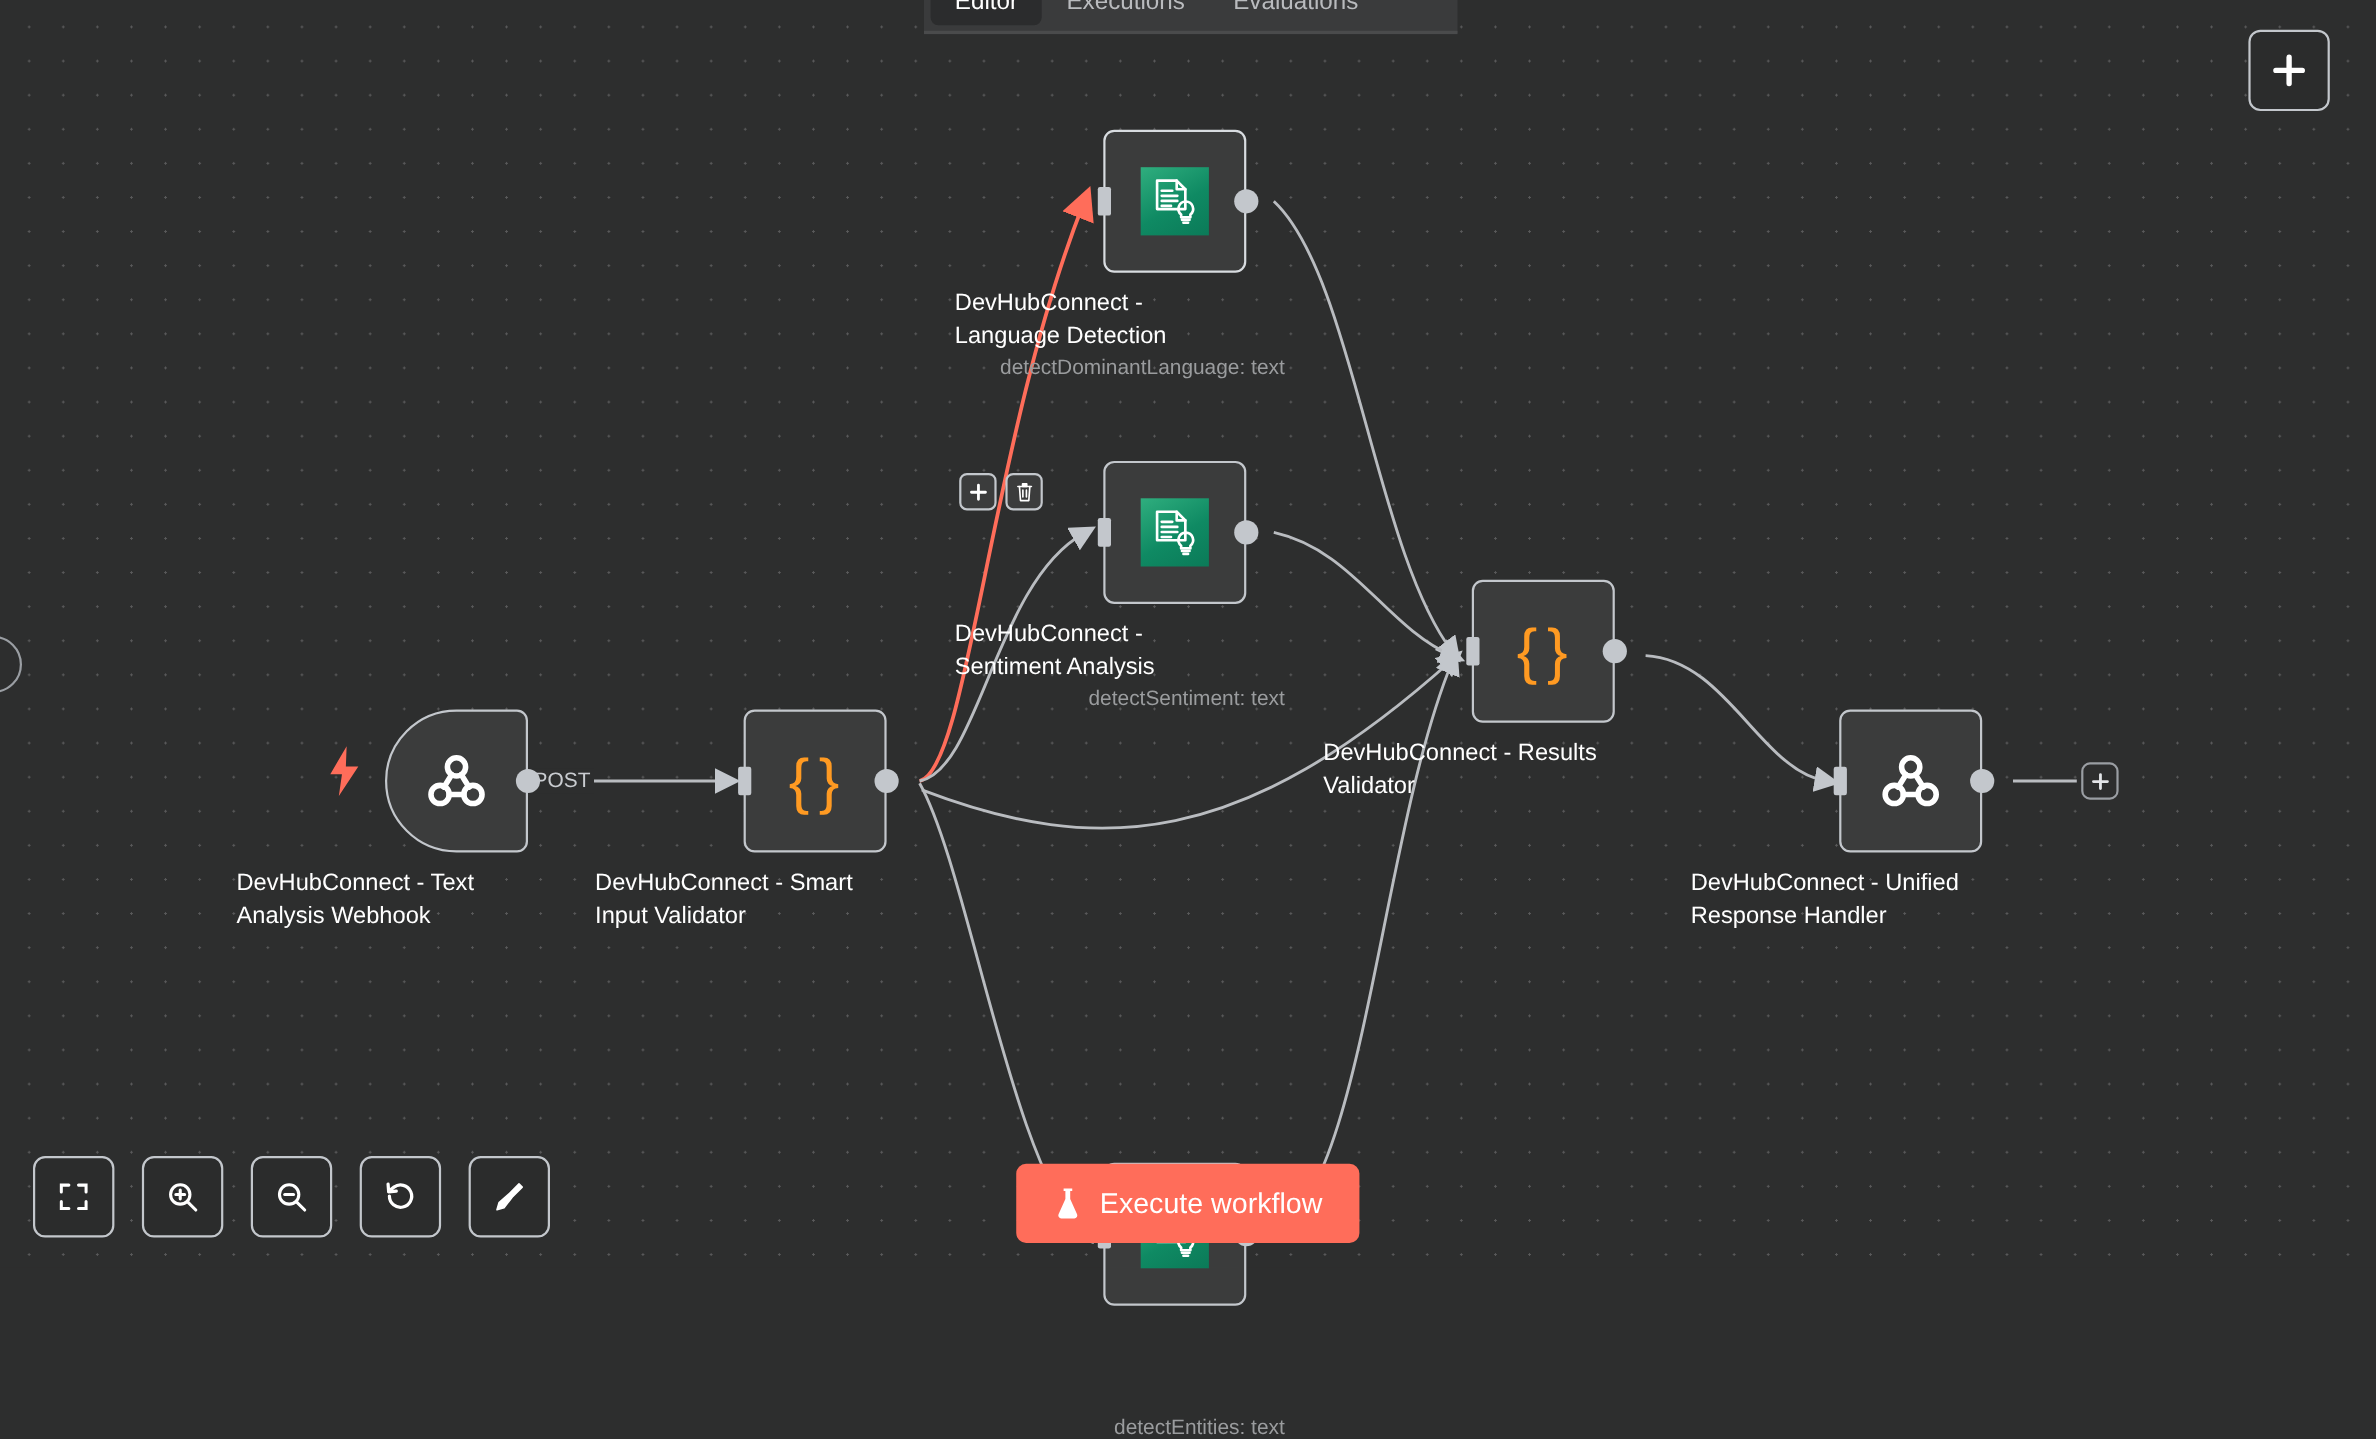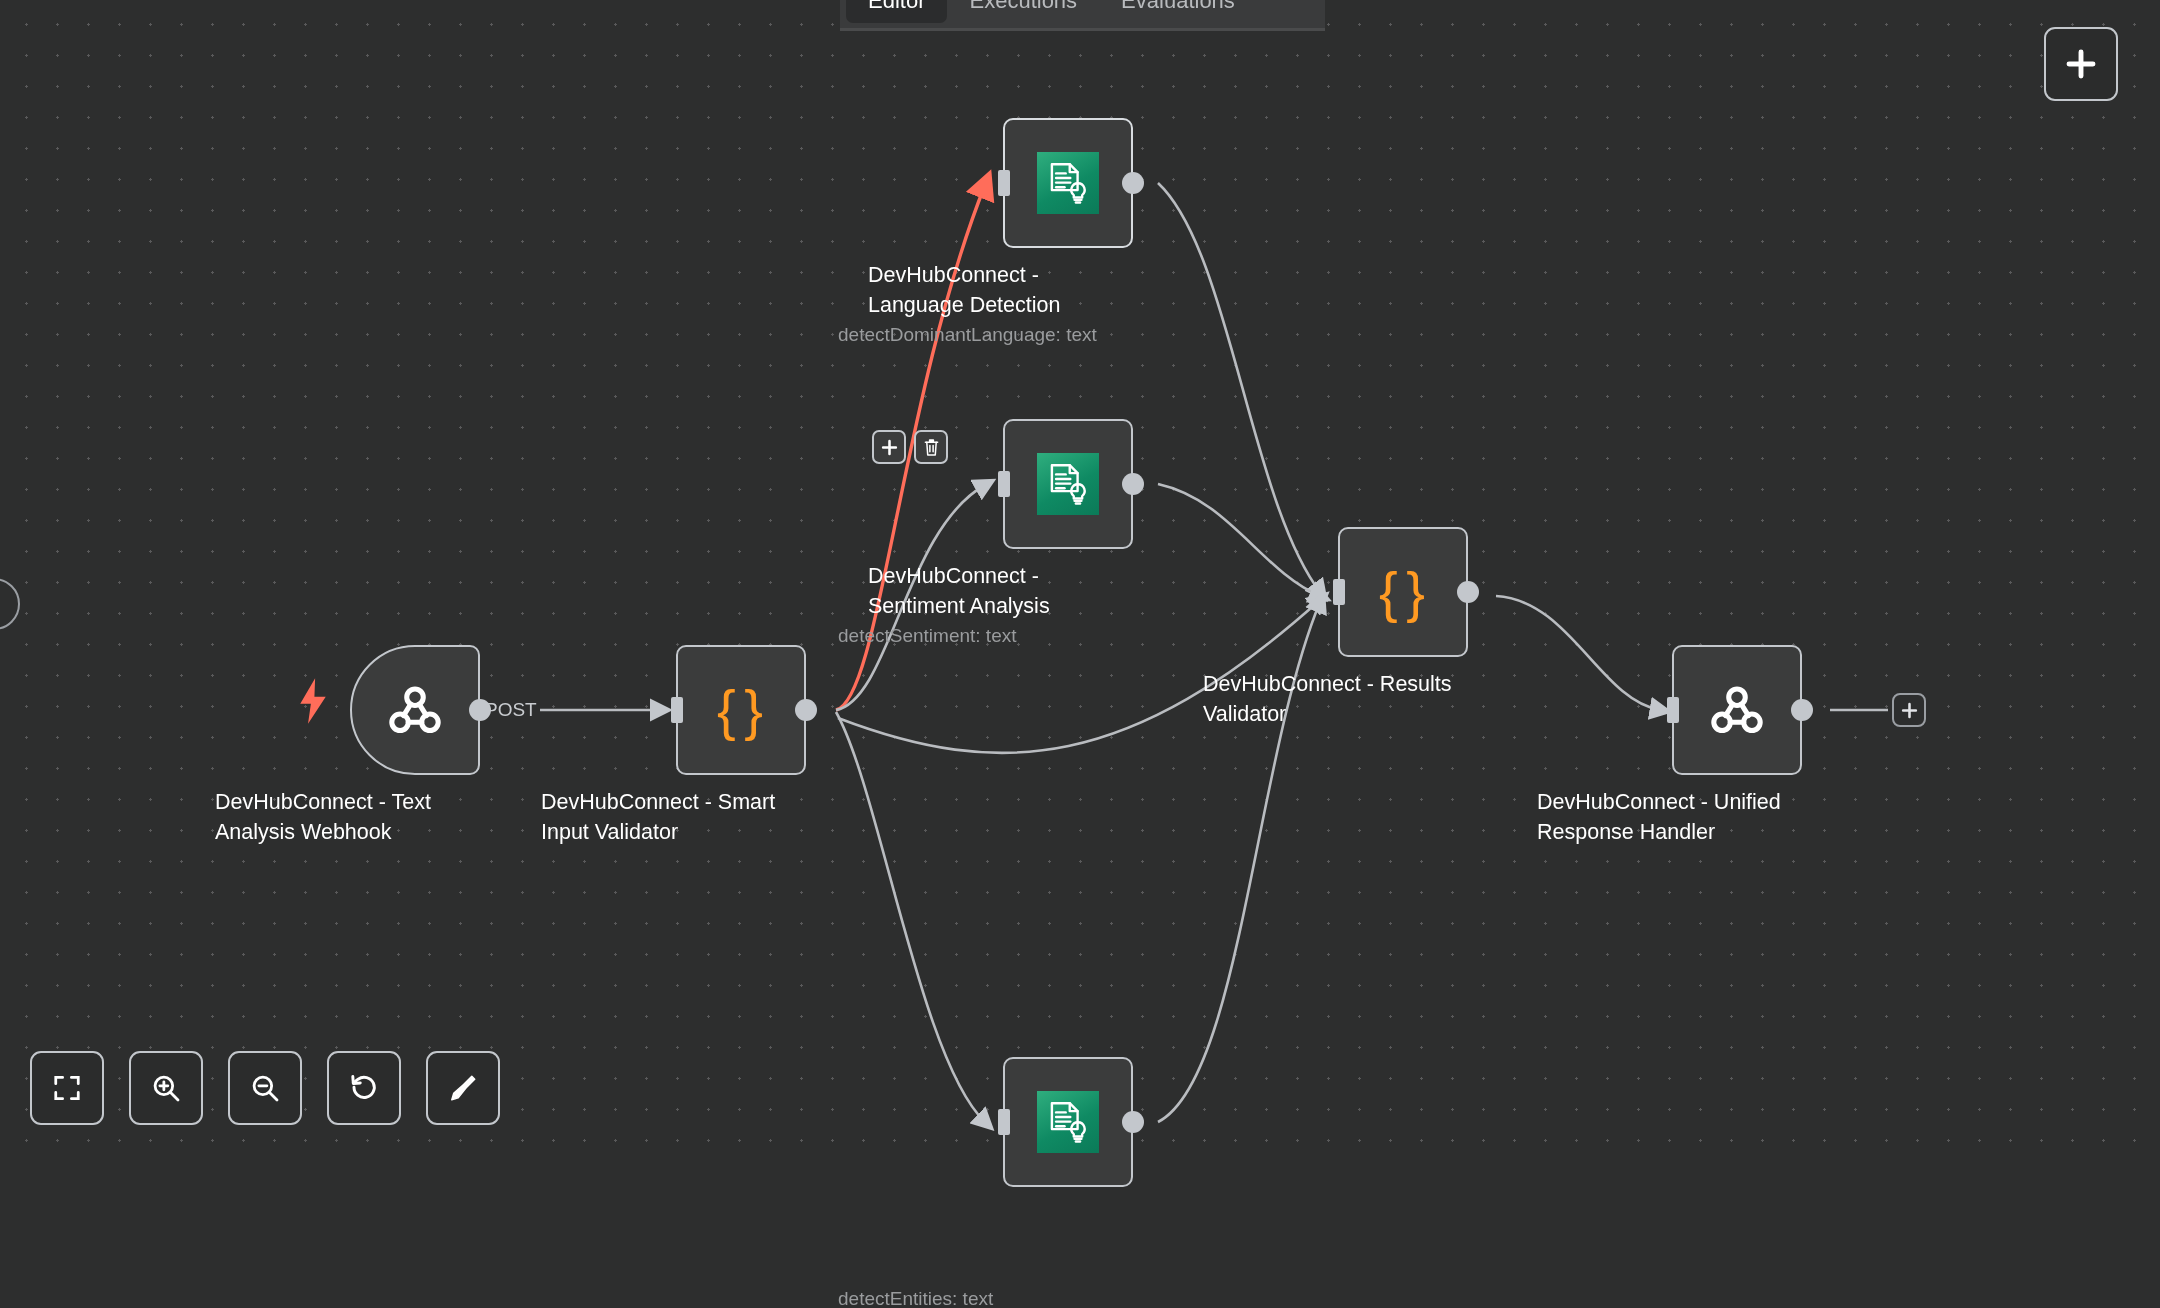--- a/index.html
+++ b/index.html
@@ -77,21 +77,21 @@
     white-space: pre-line;
     z-index: 11;
     pointer-events: none;
   }
   .node-sublabel {
     position: absolute;
     top: 205px;
     left: 50%;
     transform: translateX(-50%);
     width: 330px;
-    text-align: left;
+    text-align: right;
     font-size: 19px;
     line-height: 24px;
     color: #9a9c9e;
     white-space: nowrap;
     z-index: 11;
     pointer-events: none;
   }
   .node-wrap { position: absolute; z-index: 10; }
 
   
@@ -470,14 +470,20 @@
 
     <div class="tool-btn">
       <svg width="32" height="32" viewBox="0 0 24 24" fill="#ffffff" stroke="#ffffff" stroke-width="1.1" stroke-linejoin="round">
         <path d="M18.6 3.2 L20.8 5.4 L14.6 11.6 L12.4 9.4 Z"></path>
         <path d="M12.0 9.8 L14.2 12.0 L8.4 19.4 L3.6 20.8 L5.0 16.0 Z"></path>
       </svg>
     </div>
 
   </div>
 
+  <button id="execute-btn">
+    <svg width="26" height="30" viewBox="0 0 22 26" fill="#ffffff">
+      <path d="M7.6 1.2 h6.8 v2.1 h-1.6 v6.2 l5.4 12.1 a2.3 2.3 0 0 1 -2.1 3.2 h-10.4 a2.3 2.3 0 0 1 -2.1 -3.2 l5.4 -12.1 v-6.2 h-1.4 z"></path>
+    </svg>
+    <span>Execute workflow</span>
+  </button>
 
 </div>
 
 </body></html>

